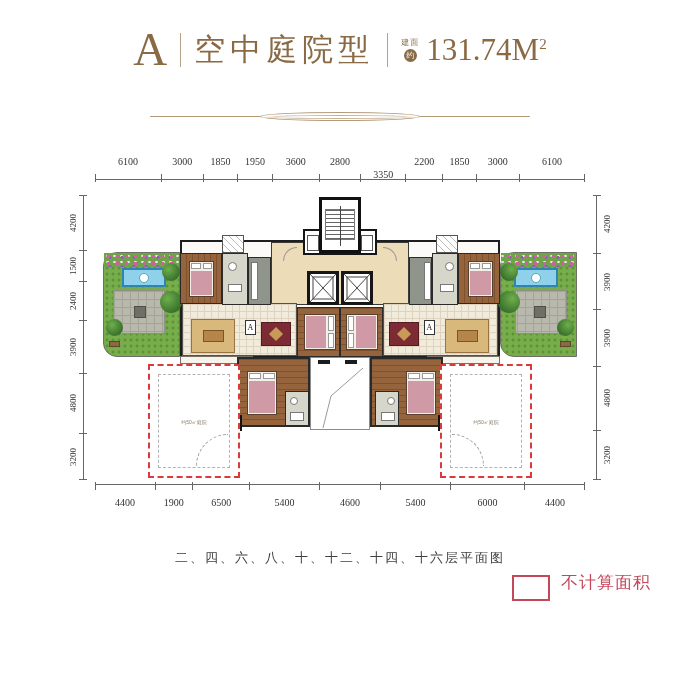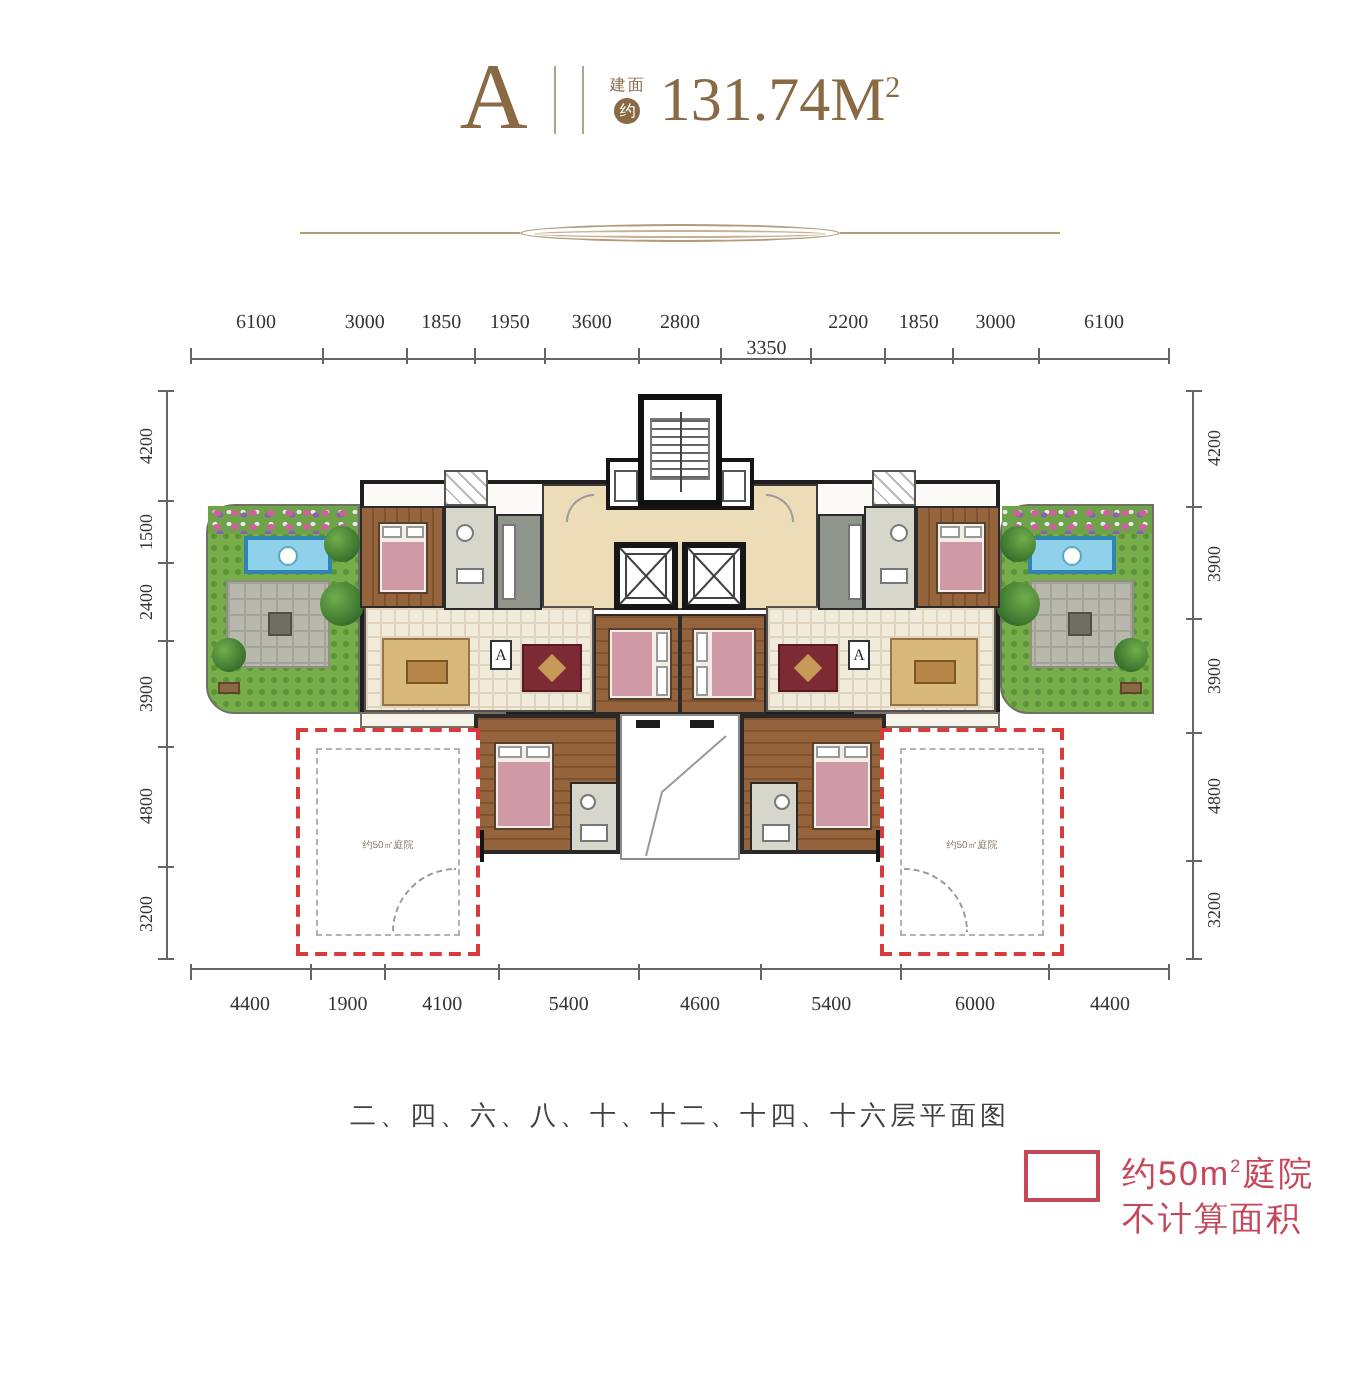--- a/index.html
+++ b/index.html
@@ -116,20 +116,21 @@
   .legend-text sup { font-size:9px; }
 </style>
 </head>
 <body>
 
 <div class="page">
 
   <header class="hdr">
     <span class="hdr-letter">A</span>
     <span class="hdr-sep"></span>
+    <span class="hdr-name">空中庭院型</span>
     <span class="hdr-sep"></span>
     <span class="hdr-areaprefix">
       <span class="ap-top">建面</span>
       <span class="ap-badge">约</span>
     </span>
     <span class="hdr-area"><span>131.74M</span><sup>2</sup></span>
   </header>
 
   <div class="ornament">
     <span class="orn-line"></span>
@@ -176,21 +177,21 @@
   </div>
 
   <div class="dim-bottom">
     <div class="dim-seg" style="flex-grow: 4400;">
         <span>4400</span>
       </div>
     <div class="dim-seg" style="flex-grow: 1900;">
         <span>1900</span>
       </div>
     <div class="dim-seg" style="flex-grow: 4100;">
-        <span>4100</span>
+        <span>6500</span>
       </div>
     <div class="dim-seg" style="flex-grow: 5400;">
         <span>5400</span>
       </div>
     <div class="dim-seg" style="flex-grow: 4600;">
         <span>4600</span>
       </div>
     <div class="dim-seg" style="flex-grow: 5400;">
         <span>5400</span>
       </div>
@@ -411,18 +412,17 @@
       <div class="arc-bl" style="left:10px; bottom:10px;"></div>
     </div>
 
   </div>
 
   <div class="caption">二、四、六、八、十、十二、十四、十六层平面图</div>
 
   <div class="legend">
     <div class="legend-box"></div>
     <div class="legend-text">
-      <div><span>约50m</span><sup>2</sup><span>庭院</span></div>
       <div>不计算面积</div>
     </div>
   </div>
 
 </div>
 
 </body></html>

